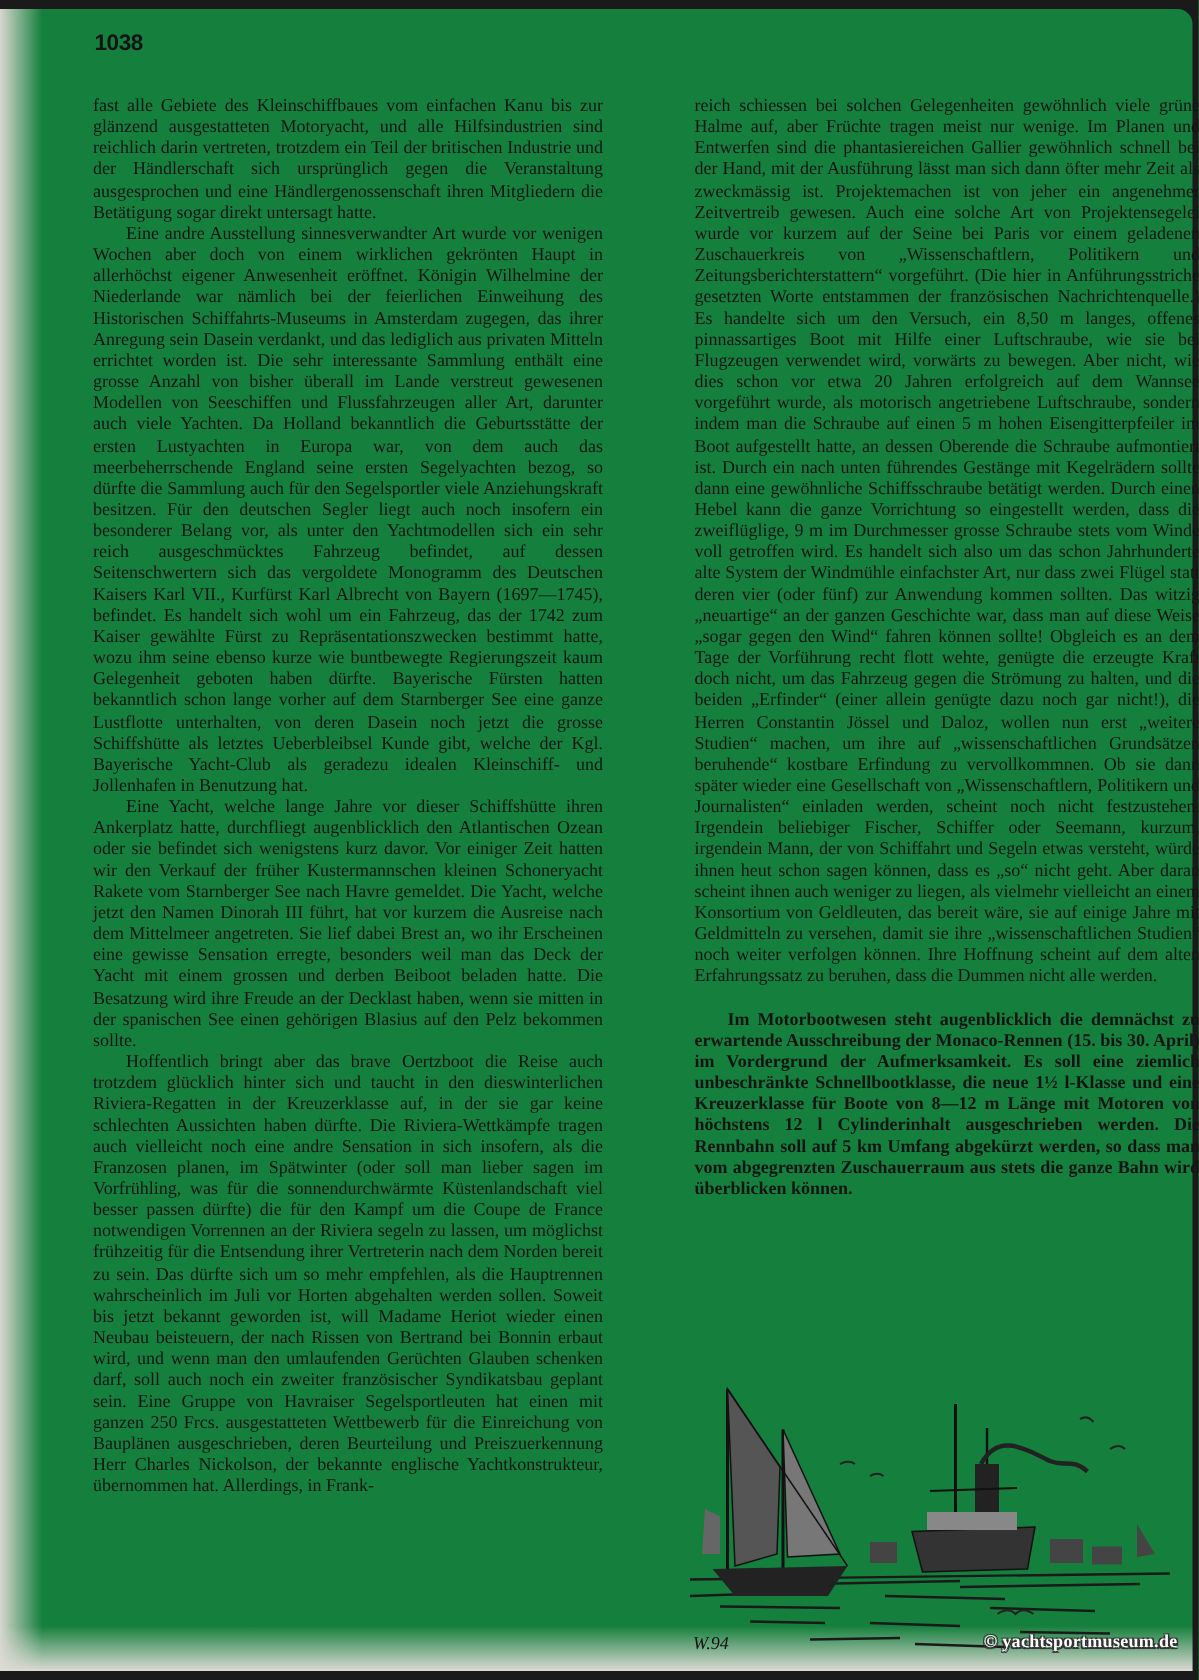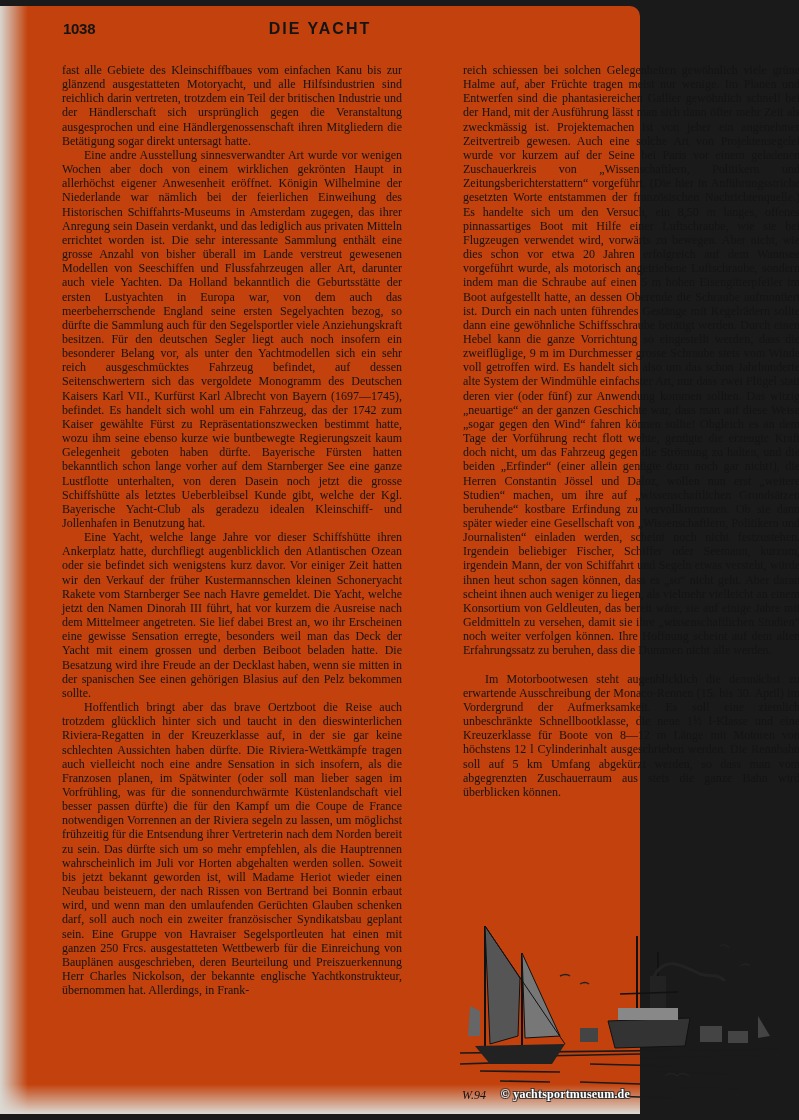--- a/index.html
+++ b/index.html
@@ -4,22 +4,22 @@
   <style>
     html, body { margin: 0; padding: 0; }
     body {
       width: 799px; height: 1120px; overflow: hidden;
       background: #1a1a1a;
       position: relative;
       font-family: "Liberation Serif", "DejaVu Serif", serif;
       color: #141414;
     }
     .page {
-      position: absolute; left: 0; top: 6px; width: 640px; height: 1108px;
-      background: #c2410c;
+      position: absolute; left: 0; top: 6px; width: 795px; height: 1108px;
+      background: #15803d;
       border-top-right-radius: 10px;
     }
     .left-shadow {
       position: absolute; left: 0; top: 0; width: 28px; height: 100%;
       background: linear-gradient(to right, #d8d6d0, rgba(247,246,242,0));
     }
     .bottom-shadow {
       position: absolute; left: 0; bottom: 0; width: 100%; height: 30px;
       background: linear-gradient(to top, #dcdad4, rgba(247,246,242,0));
     }
@@ -35,41 +35,40 @@
     }
     .column {
       position: absolute; top: 57px;
       font-size: 12px; line-height: 14.15px;
       text-align: justify; hyphens: none;
     }
     .col-left { left: 62px; width: 340px; }
     .col-right { left: 463px; width: 337px; }
     .column p { margin: 0; }
     .column p.indent { text-indent: 22px; }
-    .column p.gap { margin-top: 14px; }
+    .column p.gap { margin-top: 14px; font-weight: bold; }
     .illustration {
       position: absolute; left: 440px; top: 880px; width: 340px; height: 225px;
     }
     .watermark {
       position: absolute; right: 10px; bottom: 12px;
       font-family: Liberation Serif, serif;
       font-size: 12px; font-weight: bold; color: #ffffff;
       text-shadow: -1px -1px 0 #333, 1px -1px 0 #333, -1px 1px 0 #333, 1px 1px 0 #333;
       letter-spacing: 0.2px;
     }
   </style>
 </head>
 <body>
 
 <div class="page">
   <div class="left-shadow"></div>
   <div class="bottom-shadow"></div>
 
   <div class="page-number">1038</div>
-  <div class="running-head">DIE YACHT</div>
 
   <div class="column col-left">
     <p>fast alle Gebiete des Kleinschiffbaues vom einfachen Kanu bis zur glänzend ausgestatteten Motoryacht, und alle Hilfsindustrien sind reichlich darin vertreten, trotzdem ein Teil der britischen Industrie und der Händlerschaft sich ursprünglich gegen die Veranstaltung ausgesprochen und eine Händlergenossenschaft ihren Mitgliedern die Betätigung sogar direkt untersagt hatte.</p>
     <p class="indent">Eine andre Ausstellung sinnesverwandter Art wurde vor wenigen Wochen aber doch von einem wirklichen gekrönten Haupt in allerhöchst eigener Anwesenheit eröffnet. Königin Wilhelmine der Niederlande war nämlich bei der feierlichen Einweihung des Historischen Schiffahrts-Museums in Amsterdam zugegen, das ihrer Anregung sein Dasein verdankt, und das lediglich aus privaten Mitteln errichtet worden ist. Die sehr interessante Sammlung enthält eine grosse Anzahl von bisher überall im Lande verstreut gewesenen Modellen von Seeschiffen und Flussfahrzeugen aller Art, darunter auch viele Yachten. Da Holland bekanntlich die Geburtsstätte der ersten Lustyachten in Europa war, von dem auch das meerbeherrschende England seine ersten Segelyachten bezog, so dürfte die Sammlung auch für den Segelsportler viele Anziehungskraft besitzen. Für den deutschen Segler liegt auch noch insofern ein besonderer Belang vor, als unter den Yachtmodellen sich ein sehr reich ausgeschmücktes Fahrzeug befindet, auf dessen Seitenschwertern sich das vergoldete Monogramm des Deutschen Kaisers Karl VII., Kurfürst Karl Albrecht von Bayern (1697—1745), befindet. Es handelt sich wohl um ein Fahrzeug, das der 1742 zum Kaiser gewählte Fürst zu Repräsentationszwecken bestimmt hatte, wozu ihm seine ebenso kurze wie buntbewegte Regierungszeit kaum Gelegenheit geboten haben dürfte. Bayerische Fürsten hatten bekanntlich schon lange vorher auf dem Starnberger See eine ganze Lustflotte unterhalten, von deren Dasein noch jetzt die grosse Schiffshütte als letztes Ueberbleibsel Kunde gibt, welche der Kgl. Bayerische Yacht-Club als geradezu idealen Kleinschiff- und Jollenhafen in Benutzung hat.</p>
     <p class="indent">Eine Yacht, welche lange Jahre vor dieser Schiffshütte ihren Ankerplatz hatte, durchfliegt augenblicklich den Atlantischen Ozean oder sie befindet sich wenigstens kurz davor. Vor einiger Zeit hatten wir den Verkauf der früher Kustermannschen kleinen Schoneryacht Rakete vom Starnberger See nach Havre gemeldet. Die Yacht, welche jetzt den Namen Dinorah III führt, hat vor kurzem die Ausreise nach dem Mittelmeer angetreten. Sie lief dabei Brest an, wo ihr Erscheinen eine gewisse Sensation erregte, besonders weil man das Deck der Yacht mit einem grossen und derben Beiboot beladen hatte. Die Besatzung wird ihre Freude an der Decklast haben, wenn sie mitten in der spanischen See einen gehörigen Blasius auf den Pelz bekommen sollte.</p>
     <p class="indent">Hoffentlich bringt aber das brave Oertzboot die Reise auch trotzdem glücklich hinter sich und taucht in den dieswinterlichen Riviera-Regatten in der Kreuzerklasse auf, in der sie gar keine schlechten Aussichten haben dürfte. Die Riviera-Wettkämpfe tragen auch vielleicht noch eine andre Sensation in sich insofern, als die Franzosen planen, im Spätwinter (oder soll man lieber sagen im Vorfrühling, was für die sonnendurchwärmte Küstenlandschaft viel besser passen dürfte) die für den Kampf um die Coupe de France notwendigen Vorrennen an der Riviera segeln zu lassen, um möglichst frühzeitig für die Entsendung ihrer Vertreterin nach dem Norden bereit zu sein. Das dürfte sich um so mehr empfehlen, als die Hauptrennen wahrscheinlich im Juli vor Horten abgehalten werden sollen. Soweit bis jetzt bekannt geworden ist, will Madame Heriot wieder einen Neubau beisteuern, der nach Rissen von Bertrand bei Bonnin erbaut wird, und wenn man den umlaufenden Gerüchten Glauben schenken darf, soll auch noch ein zweiter französischer Syndikatsbau geplant sein. Eine Gruppe von Havraiser Segelsportleuten hat einen mit ganzen 250 Frcs. ausgestatteten Wettbewerb für die Einreichung von Bauplänen ausgeschrieben, deren Beurteilung und Preiszuerkennung Herr Charles Nickolson, der bekannte englische Yachtkonstrukteur, übernommen hat. Allerdings, in Frank-</p>
   </div>
 
   <div class="column col-right">
     <p>reich schiessen bei solchen Gelegenheiten gewöhnlich viele grüne Halme auf, aber Früchte tragen meist nur wenige. Im Planen und Entwerfen sind die phantasiereichen Gallier gewöhnlich schnell bei der Hand, mit der Ausführung lässt man sich dann öfter mehr Zeit als zweckmässig ist. Projektemachen ist von jeher ein angenehmer Zeitvertreib gewesen. Auch eine solche Art von Projektensegelei wurde vor kurzem auf der Seine bei Paris vor einem geladenen Zuschauerkreis von „Wissenschaftlern, Politikern und Zeitungsberichterstattern“ vorgeführt. (Die hier in Anführungsstriche gesetzten Worte entstammen der französischen Nachrichtenquelle.) Es handelte sich um den Versuch, ein 8,50 m langes, offenes pinnassartiges Boot mit Hilfe einer Luftschraube, wie sie bei Flugzeugen verwendet wird, vorwärts zu bewegen. Aber nicht, wie dies schon vor etwa 20 Jahren erfolgreich auf dem Wannsee vorgeführt wurde, als motorisch angetriebene Luftschraube, sondern indem man die Schraube auf einen 5 m hohen Eisengitterpfeiler im Boot aufgestellt hatte, an dessen Oberende die Schraube aufmontiert ist. Durch ein nach unten führendes Gestänge mit Kegelrädern sollte dann eine gewöhnliche Schiffsschraube betätigt werden. Durch einen Hebel kann die ganze Vorrichtung so eingestellt werden, dass die zweiflüglige, 9 m im Durchmesser grosse Schraube stets vom Winde voll getroffen wird. Es handelt sich also um das schon Jahrhunderte alte System der Windmühle einfachster Art, nur dass zwei Flügel statt deren vier (oder fünf) zur Anwendung kommen sollten. Das witzig „neuartige“ an der ganzen Geschichte war, dass man auf diese Weise „sogar gegen den Wind“ fahren können sollte! Obgleich es an dem Tage der Vorführung recht flott wehte, genügte die erzeugte Kraft doch nicht, um das Fahrzeug gegen die Strömung zu halten, und die beiden „Erfinder“ (einer allein genügte dazu noch gar nicht!), die Herren Constantin Jössel und Daloz, wollen nun erst „weitere Studien“ machen, um ihre auf „wissenschaftlichen Grundsätzen beruhende“ kostbare Erfindung zu vervollkommnen. Ob sie dann später wieder eine Gesellschaft von „Wissenschaftlern, Politikern und Journalisten“ einladen werden, scheint noch nicht festzustehen. Irgendein beliebiger Fischer, Schiffer oder Seemann, kurzum, irgendein Mann, der von Schiffahrt und Segeln etwas versteht, würde ihnen heut schon sagen können, dass es „so“ nicht geht. Aber daran scheint ihnen auch weniger zu liegen, als vielmehr vielleicht an einem Konsortium von Geldleuten, das bereit wäre, sie auf einige Jahre mit Geldmitteln zu versehen, damit sie ihre „wissenschaftlichen Studien“ noch weiter verfolgen können. Ihre Hoffnung scheint auf dem alten Erfahrungssatz zu beruhen, dass die Dummen nicht alle werden.</p>

